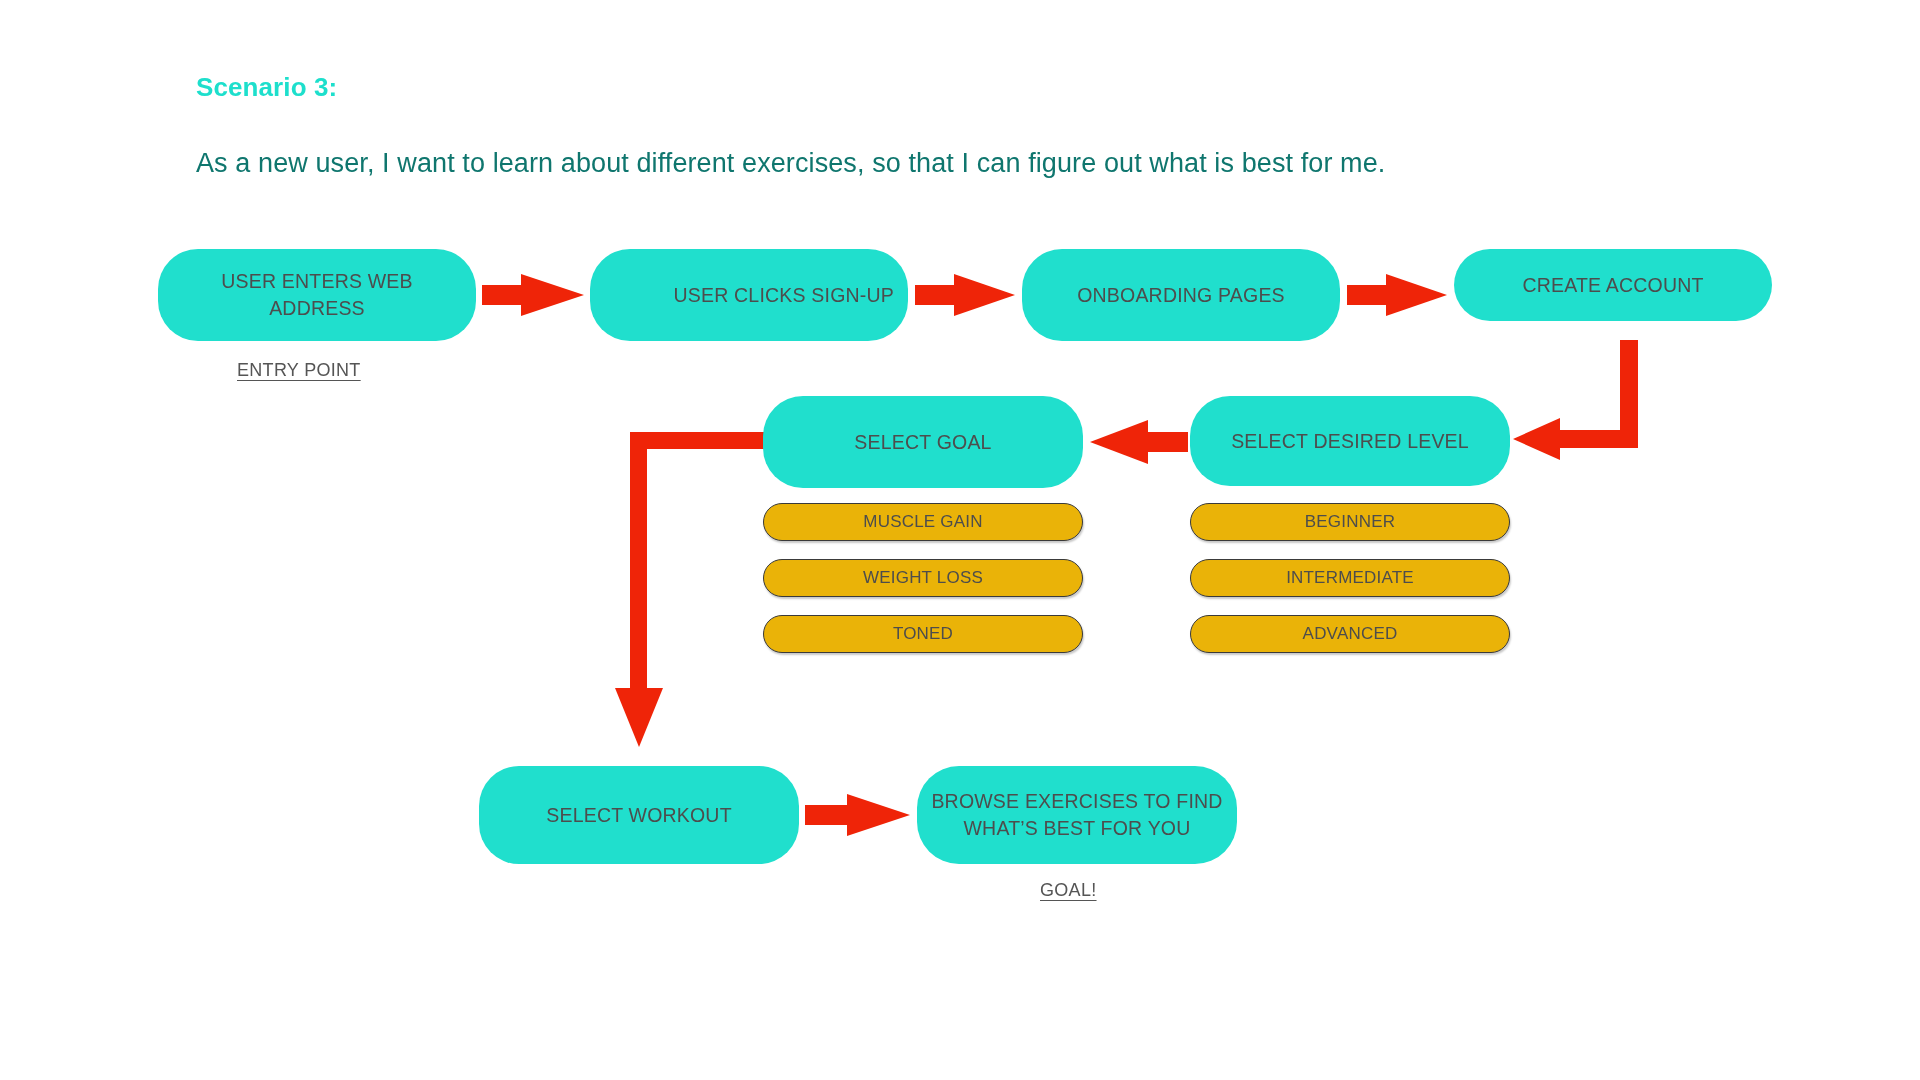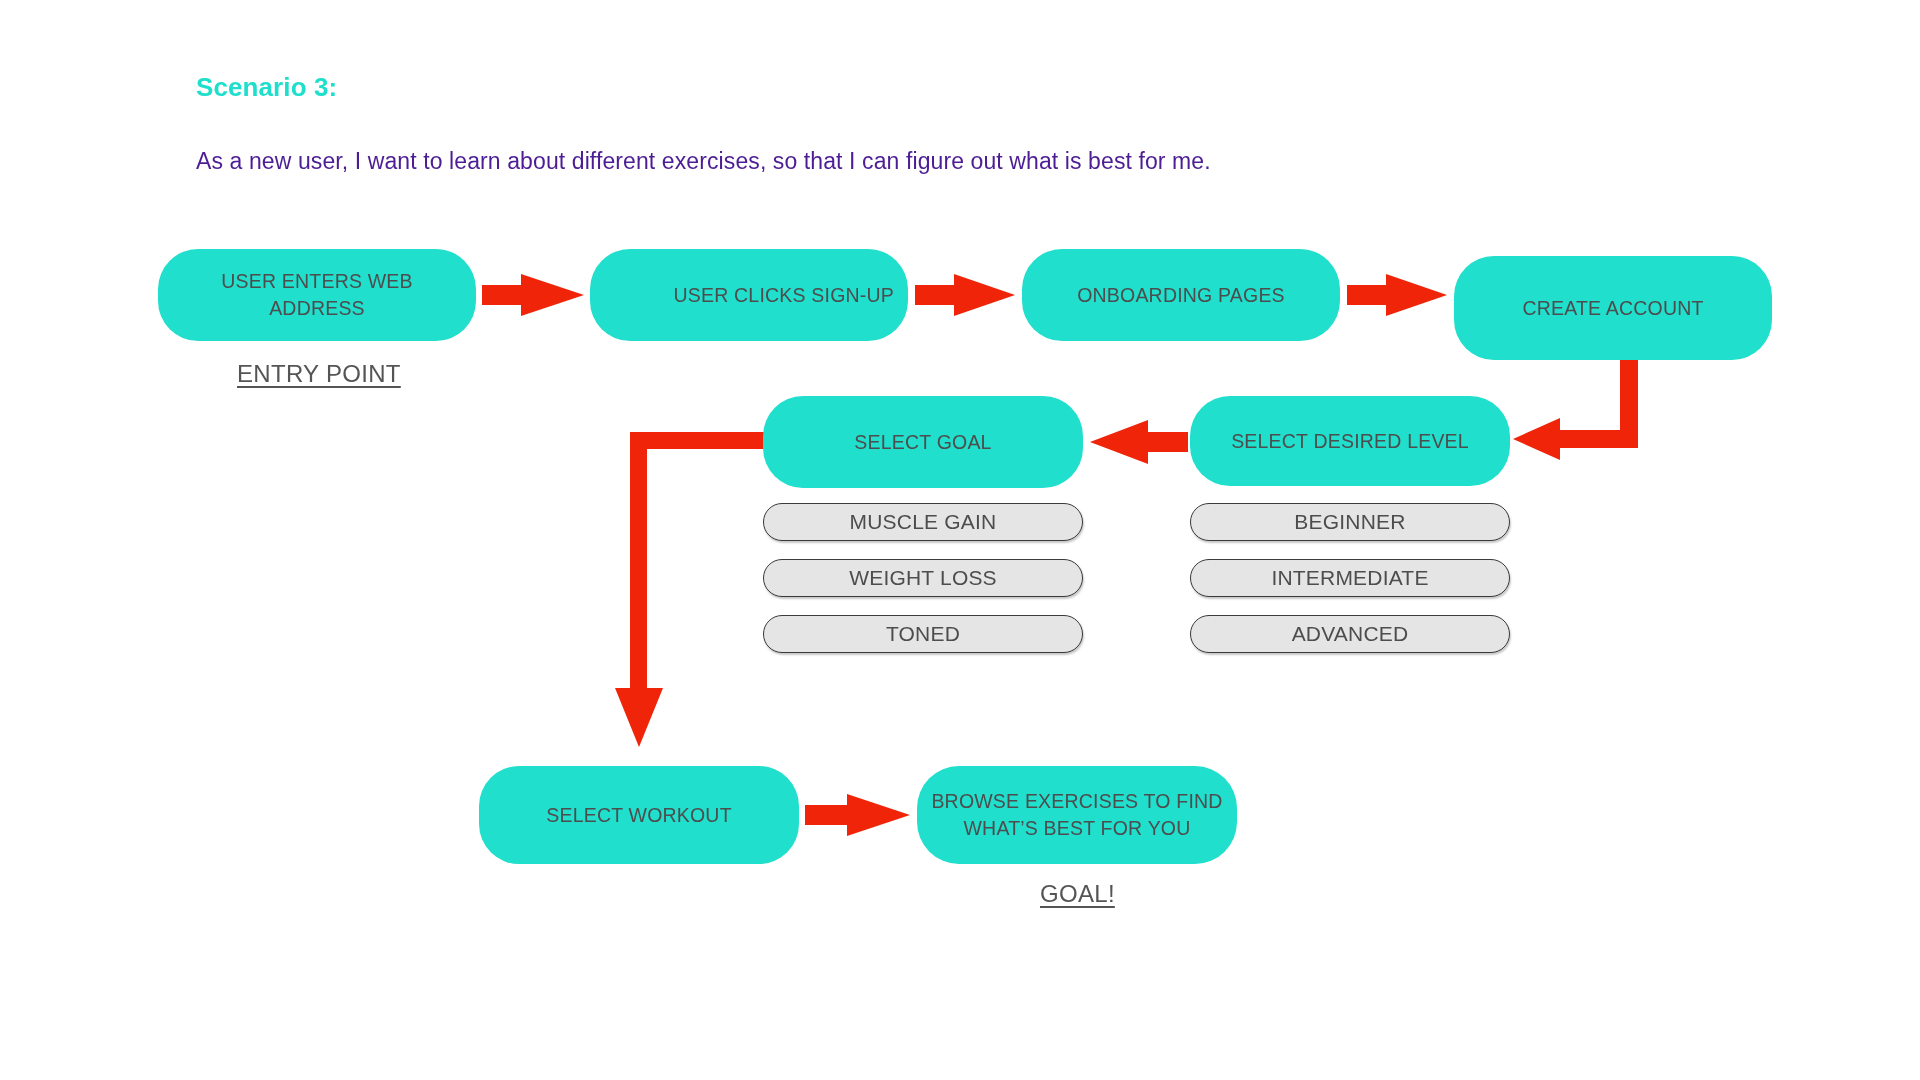--- a/index.html
+++ b/index.html
@@ -26,22 +26,22 @@
     left: 196px;
     top: 72px;
     font-size: 26px;
     font-weight: bold;
     color: #1ddfcc;
     letter-spacing: 0.1px;
   }
   #scenario-desc {
     left: 196px;
     top: 148px;
-    font-size: 23px;
-    color: #4c1d95;
+    font-size: 27px;
+    color: #0f766e;
     letter-spacing: 0.1px;
     white-space: nowrap;
   }
 
   
   .node {
     background: #20dfcd;
     border-radius: 40px;
     display: flex;
     align-items: center;
@@ -50,36 +50,36 @@
     color: #4d4d4d;
     font-size: 19.5px;
     line-height: 27px;
     letter-spacing: 0.2px;
     box-sizing: border-box;
     padding: 4px 14px;
   }
 
   
   .pill {
-    background: #e5e5e5;
+    background: #eab308;
     border: 1.6px solid #3a3a3a;
     border-radius: 20px;
     display: flex;
     align-items: center;
     justify-content: center;
     color: #4d4d4d;
-    font-size: 21px;
+    font-size: 17px;
     letter-spacing: 0.2px;
     box-sizing: border-box;
     box-shadow: 1px 2px 2px rgba(0,0,0,0.22);
   }
 
   
   .annot {
-    font-size: 24px;
+    font-size: 18px;
     color: #555555;
     text-decoration: underline;
     text-underline-offset: 4px;
     letter-spacing: 0.3px;
     white-space: nowrap;
   }
 
   
   svg.arrow-layer {
     position: absolute;
@@ -141,21 +141,21 @@
   </div>
 
   <div class="abs node" style="left:590px; top:249px; width:318px; height:92px;justify-content:flex-end;">
     <span>USER CLICKS SIGN-UP</span>
   </div>
 
   <div class="abs node" style="left:1022px; top:249px; width:318px; height:92px;">
     <span>ONBOARDING PAGES</span>
   </div>
 
-  <div class="abs node" style="left:1454px; top:249px; width:318px; height:104px;margin-top:7px;">
+  <div class="abs node" style="left:1454px; top:249px; width:318px; height:72px;">
     <span>CREATE ACCOUNT</span>
   </div>
 
   <div class="abs annot" style="left:237px; top:360px;">ENTRY POINT</div>
 
   <div class="abs node" style="left:763px; top:396px; width:320px; height:92px;justify-content:center;">
     <span>SELECT GOAL</span>
   </div>
 
   <div class="abs node" style="left:1190px; top:396px; width:320px; height:90px;">

